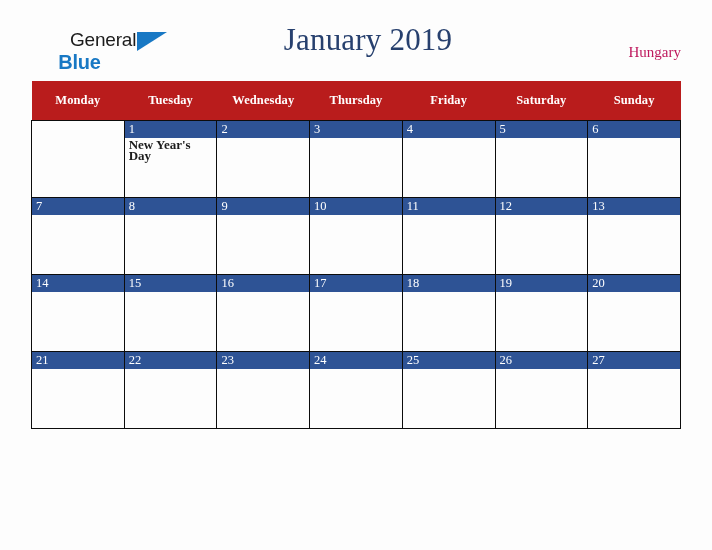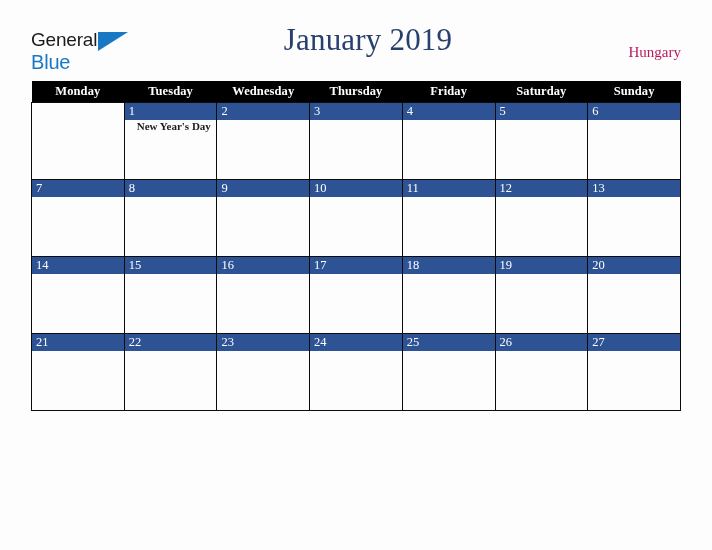--- a/index.html
+++ b/index.html
@@ -41,39 +41,41 @@
     user-select: none;
   }
   .logo-row1 {
     position: relative;
     display: block;
     font-family: "Liberation Sans", "DejaVu Sans", sans-serif;
     font-size: 19px;
     letter-spacing: -0.2px;
     color: #1b1b1b;
     height: 21px;
+    margin-left: 39px;
   }
   .logo-tri {
     position: absolute;
     left: 67px;
     top: 2px;
     width: 0;
     height: 0;
     border-left: 30px solid #1878c4;
     border-bottom: 19px solid transparent;
   }
   .logo-row2 {
     display: block;
     font-family: "Liberation Sans", "DejaVu Sans", sans-serif;
     font-size: 20px;
     color: #1878c4;
-    text-align: left;
+    text-align: center;
     width: 97px;
     margin-top: 1px;
     letter-spacing: -0.2px;
+    font-weight: bold;
   }
 
   .cal-title {
     position: absolute;
     left: 12px;
     top: 0;
     width: 650px;
     text-align: center;
     font-size: 31px;
     color: #27406e;
@@ -94,26 +96,26 @@
   .cal {
     position: absolute;
     left: 31px;
     top: 81px;
     width: 650px;
     border-collapse: collapse;
     table-layout: fixed;
   }
 
   .cal th {
-    background: #000000;
+    background: #b91c1c;
     color: #ffffff;
     font-size: 12.5px;
     font-weight: bold;
     height: 21px;
-    padding: 0;
+    padding: 9px;
     text-align: center;
     border: none;
     letter-spacing: 0.1px;
   }
 
   .cal td {
     padding: 0;
     vertical-align: top;
     border: 1px solid #0c0c0c;
     background: #fdfdfd;
@@ -134,26 +136,25 @@
   .daynum.blank {
     color: transparent;
   }
   .cell-empty .daynum {
     background: #fdfdfd;
   }
 
   .events {
     display: block;
     padding: 1px 3px 0 4px;
-    font-size: 11px;
+    font-size: 13px;
     line-height: 11px;
     font-weight: bold;
     color: #1c1c1c;
     font-family: "Liberation Serif", "DejaVu Serif", serif;
-    margin-left: 8px;
   }
 </style>
 </head>
 <body>
 
 <div class="page">
 
   <div class="header">
 
     <div class="logo">

